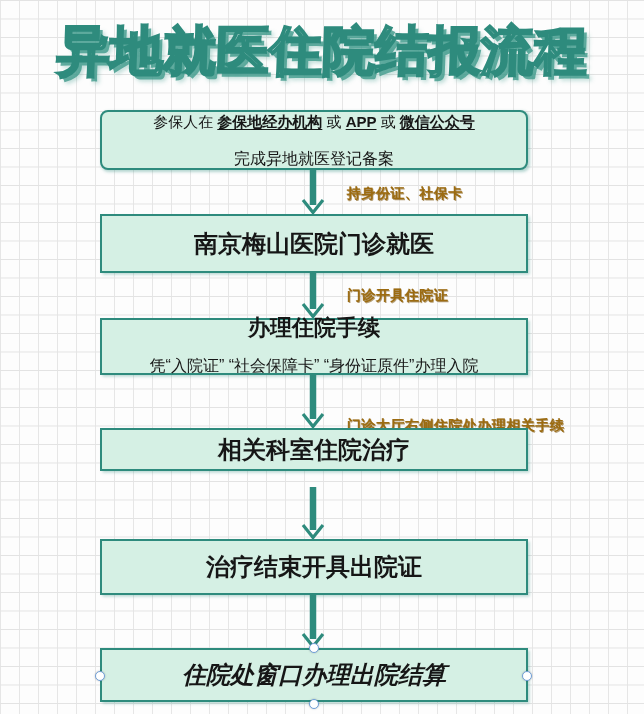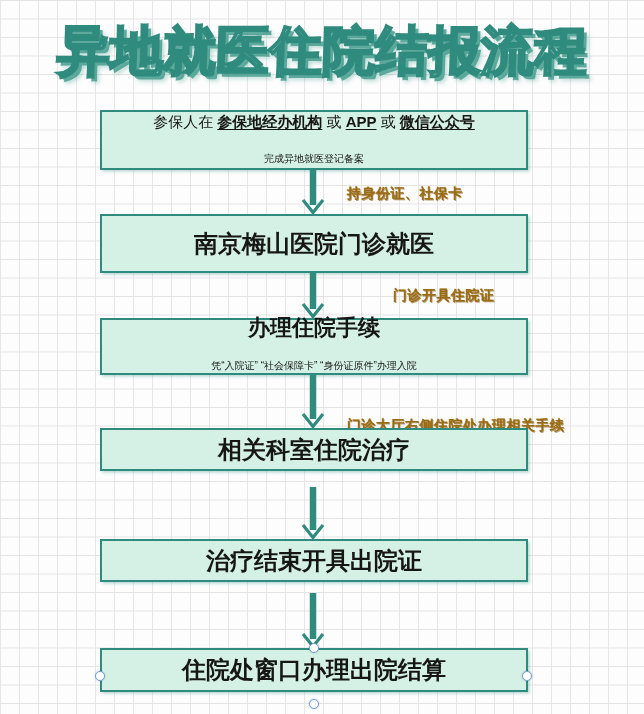--- a/index.html
+++ b/index.html
@@ -41,29 +41,29 @@
     background:#D5F0E4;
     border:2.5px solid #2E8B7D;
     box-shadow:1.5px 1.5px 3px rgba(46,139,125,0.35);
     display:flex;
     flex-direction:column;
     justify-content:center;
     align-items:center;
     text-align:center;
     color:#161616;
   }
-  .box-1 { top:110px; height:60px; }
+  .box-1 { top:110px; height:60px;border-radius:8px; }
   .box-2 { top:214px; height:59px; }
   .box-3 { top:318px; height:57px; }
   .box-4 { top:428px; height:43px; }
-  .box-5 { top:539px; height:43px; }
-  .box-6 { top:648px; height:44px; }
+  .box-5 { top:539px; height:56px; }
+  .box-6 { top:648px; height:54px;font-style:italic; }
 
   .box .rich-line { font-size:15px; line-height:21px; white-space:nowrap; }
-  .box .sub-line  { font-size:10px; line-height:21px; white-space:nowrap;margin-top:16px; }
+  .box .sub-line  { font-size:16px; line-height:21px; white-space:nowrap;margin-top:16px; }
   .box .bold-title { font-size:24px; font-weight:bold; line-height:24px; white-space:nowrap; }
   .box .med-title  { font-size:22px; font-weight:bold; line-height:22px; white-space:nowrap; }
   .bu { font-weight:bold; text-decoration:underline; text-underline-offset:2px; }
 
   
   .arrow { position:absolute; left:299px; width:28px; }
   .arrow-1 { top:170px; height:44px; }
   .arrow-2 { top:273px; height:45px; }
   .arrow-3 { top:375px; height:53px; }
   .arrow-4 { top:487px; height:52px; }
@@ -75,21 +75,21 @@
     position:absolute;
     left:347px;
     font-size:14px;
     font-weight:800;
     letter-spacing:0.5px;
     color:#9C6B10;
     text-shadow:0.8px 0.8px 0 rgba(122,82,10,0.55), -0.5px -0.5px 0 rgba(122,82,10,0.35);
     white-space:nowrap;
   }
   .gold-1 { top:185px; }
-  .gold-2 { top:287px;margin-left:46px; }
+  .gold-2 { top:287px; }
   .gold-3 { top:417px;font-family:Liberation Serif, serif; }
 
   
   .handle {
     position:absolute;
     width:10px; height:10px;
     border-radius:50%;
     background:#ffffff;
     border:1.5px solid #6F9FD8;
     box-shadow:0 0 2px rgba(0,0,0,0.25);

